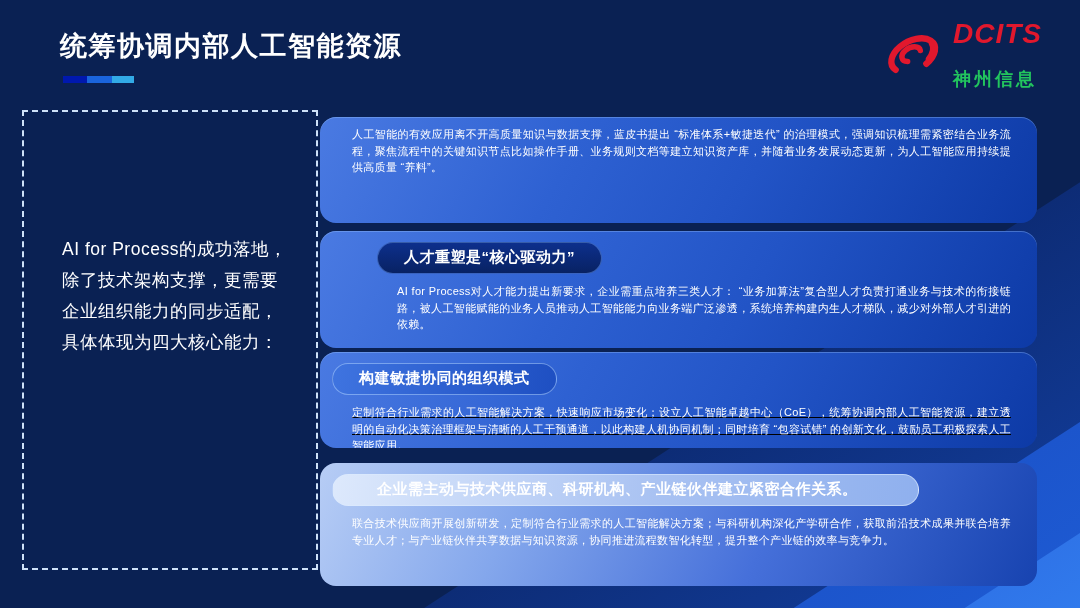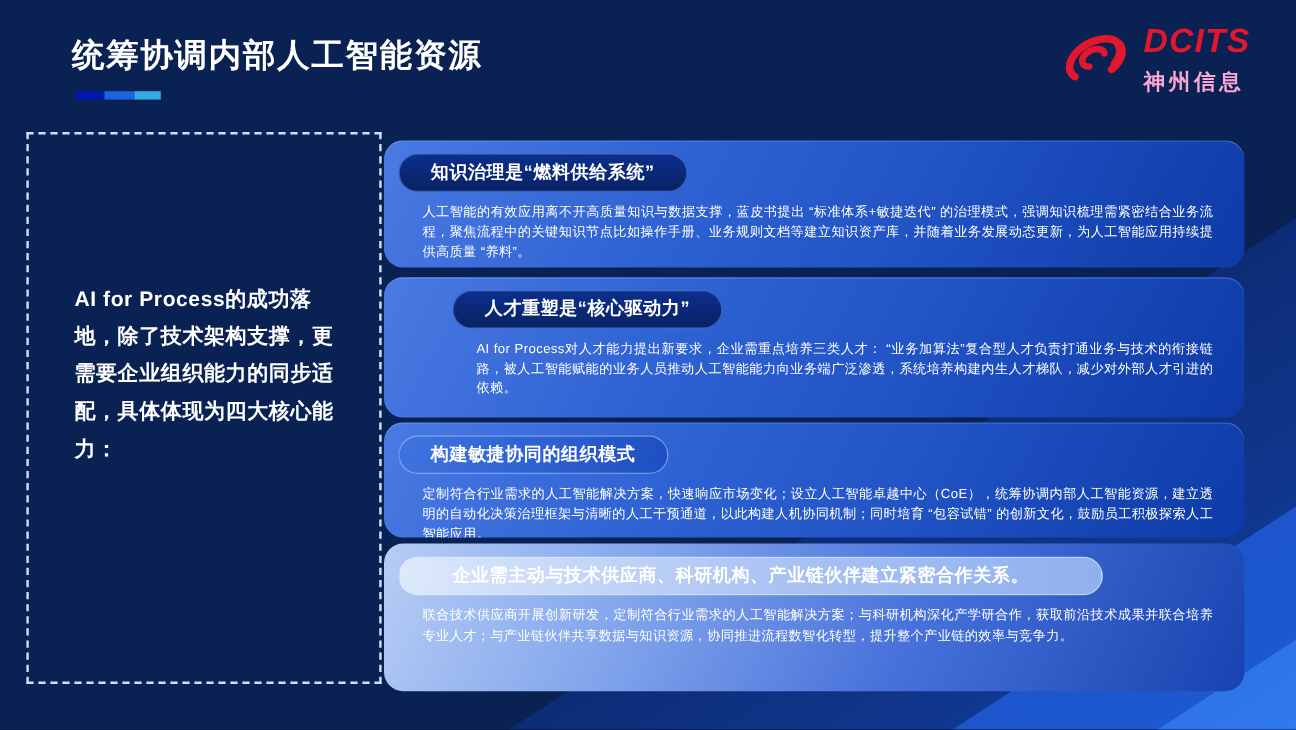--- a/index.html
+++ b/index.html
@@ -28,45 +28,45 @@
   .title-underline { display: flex; margin-top: 12px; margin-left: 3px; }
   .title-underline span { height: 7px; display: block; }
   .u1 { width: 24px; background: #0018ae; }
   .u2 { width: 25px; background: #1a64dc; }
   .u3 { width: 22px; background: #32aae6; }
 
   
   .logo { position: absolute; right: 38px; top: 20px; display: flex; align-items: center; z-index: 2; }
   .logo-mark { width: 62px; height: 58px; margin-right: 8px; }
   .logo-text .brand { color: #e1182d; font-size: 28px; font-weight: 800; font-style: italic; letter-spacing: 1px; line-height: 1; }
-  .logo-text .sub { color: #f9a8d4; font-size: 18px; font-weight: 700; letter-spacing: 3px; margin-top: 8px; }
+  .logo-text .sub { color: #22c55e; font-size: 18px; font-weight: 700; letter-spacing: 3px; margin-top: 19px; }
 
   
   .intro-panel {
     position: absolute; left: 22px; top: 110px;
     width: 296px; height: 460px;
     border: 2px dashed #cfe2f8;
     z-index: 1;
     padding: 122px 28px 0 38px;
   }
-  .intro-text { color: #ffffff; font-size: 17.5px; font-weight: 700; line-height: 1.78; letter-spacing: 0.5px; }
+  .intro-text { color: #ffffff; font-size: 17.5px; font-weight: 400; line-height: 1.78; letter-spacing: 0.5px; }
 
   
   .cards { position: absolute; left: 320px; top: 117px; width: 717px; z-index: 1; }
   .card {
     position: relative;
     width: 100%;
     border-radius: 16px;
     overflow: hidden;
   }
   .card-blue { background: linear-gradient(118deg, #4a7ae2 0%, #2e61d2 35%, #2254c6 60%, #0d3aa6 100%);
                box-shadow: inset 0 1px 0 rgba(160,200,255,0.35); }
   .card-1 { height: 106px; margin-bottom: 8px; }
   .card-2 { height: 117px; margin-bottom: 4px; padding-left: 45px; }
-  .card-3 { height: 96px; margin-bottom: 5px; }
+  .card-3 { height: 96px; margin-bottom: 15px; text-decoration: underline; }
   .card-4 { height: 123px;
             background: linear-gradient(115deg, #b7cdf5 0%, #84a7ec 28%, #4670da 62%, #1743b0 100%); }
 
   .badge {
     display: inline-block;
     margin: 11px 0 0 12px;
     padding: 5px 26px 6px 26px;
     border-radius: 999px;
     color: #ffffff;
     font-size: 15px; font-weight: 700; letter-spacing: 0.5px;
@@ -120,21 +120,20 @@
     </div>
   </div>
 
   <div class="intro-panel">
     <div class="intro-text">AI for Process的成功落地，除了技术架构支撑，更需要企业组织能力的同步适配，具体体现为四大核心能力：</div>
   </div>
 
   <div class="cards">
 
     <div class="card card-blue card-1">
-      <span class="badge badge-navy">知识治理是“燃料供给系统”</span>
       <div class="card-body">人工智能的有效应用离不开高质量知识与数据支撑，蓝皮书提出 “标准体系+敏捷迭代” 的治理模式，强调知识梳理需紧密结合业务流程，聚焦流程中的关键知识节点比如操作手册、业务规则文档等建立知识资产库，并随着业务发展动态更新，为人工智能应用持续提供高质量 “养料”。</div>
     </div>
 
     <div class="card card-blue card-2">
       <span class="badge badge-navy">人才重塑是“核心驱动力”</span>
       <div class="card-body">AI for Process对人才能力提出新要求，企业需重点培养三类人才： “业务加算法”复合型人才负责打通业务与技术的衔接链路，被人工智能赋能的业务人员推动人工智能能力向业务端广泛渗透，系统培养构建内生人才梯队，减少对外部人才引进的依赖。</div>
     </div>
 
     <div class="card card-blue card-3">
       <span class="badge badge-mid">构建敏捷协同的组织模式</span>

